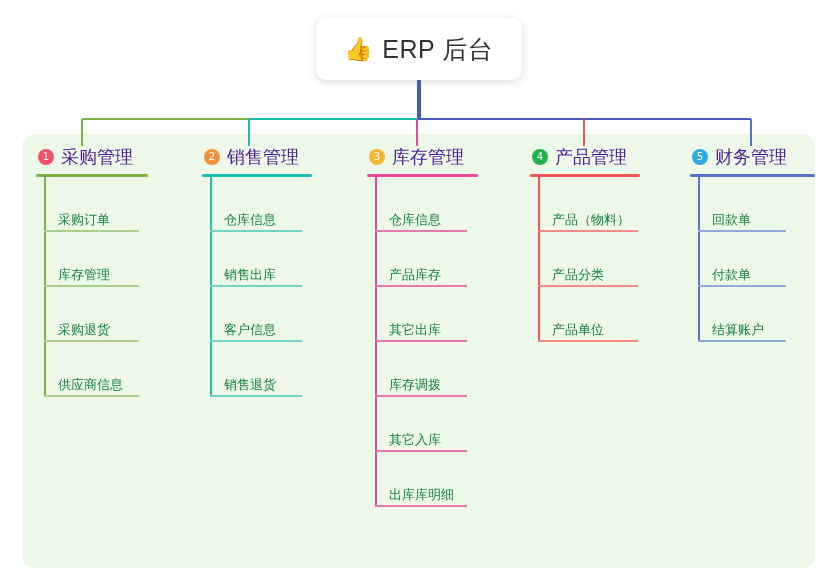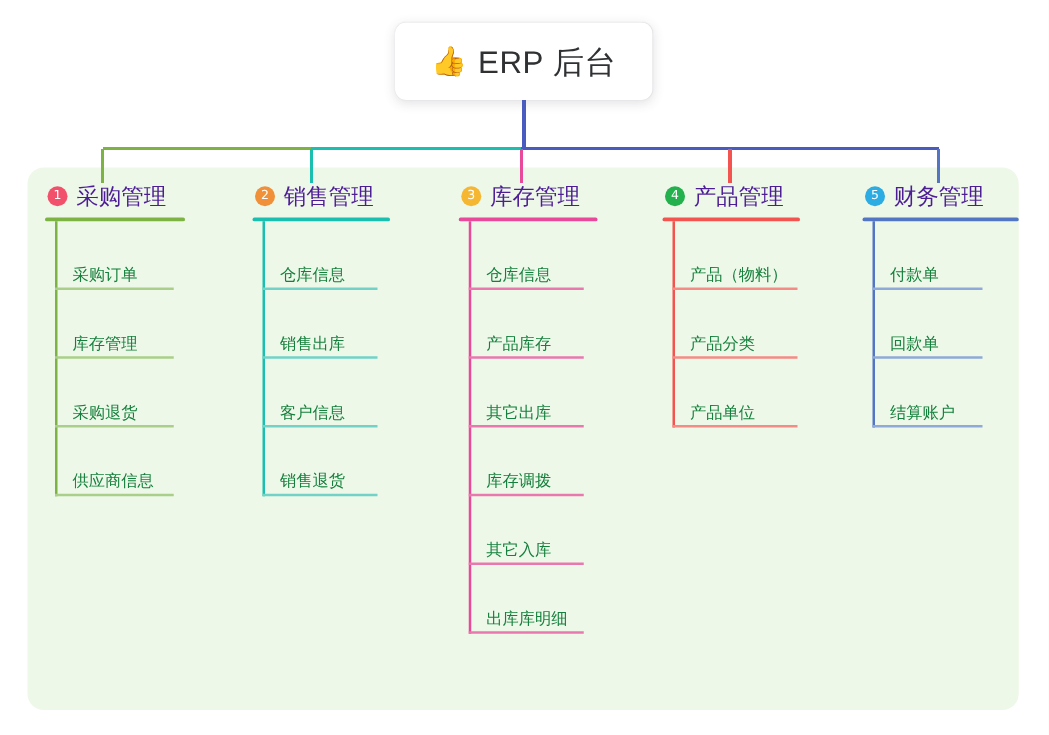--- a/index.html
+++ b/index.html
@@ -226,26 +226,26 @@
       <div class="col" style="left: 690px;">
         <div class="col-head">
           <span class="badge" style="background: rgb(43, 172, 226);">5</span>
           <span class="head-label">财务管理</span>
         </div>
         <div class="head-rule" style="background: rgb(82, 118, 196); width: 125px;"></div>
         <div class="items">
           <div class="item">
             <span class="spine" style="left: 8px; background: rgb(82, 118, 196);"></span>
             <span class="rule" style="left: 8px; width: 88px; background: rgb(143, 169, 216);"></span>
-            <span class="item-label">付款单</span>
+            <span class="item-label">回款单</span>
           </div>
           <div class="item">
             <span class="spine" style="left: 8px; background: rgb(82, 118, 196);"></span>
             <span class="rule" style="left: 8px; width: 88px; background: rgb(143, 169, 216);"></span>
-            <span class="item-label">回款单</span>
+            <span class="item-label">付款单</span>
           </div>
           <div class="item">
             <span class="spine" style="left: 8px; background: rgb(82, 118, 196);"></span>
             <span class="rule" style="left: 8px; width: 88px; background: rgb(143, 169, 216);"></span>
             <span class="item-label">结算账户</span>
           </div>
         </div>
       </div>
     </div>
 

